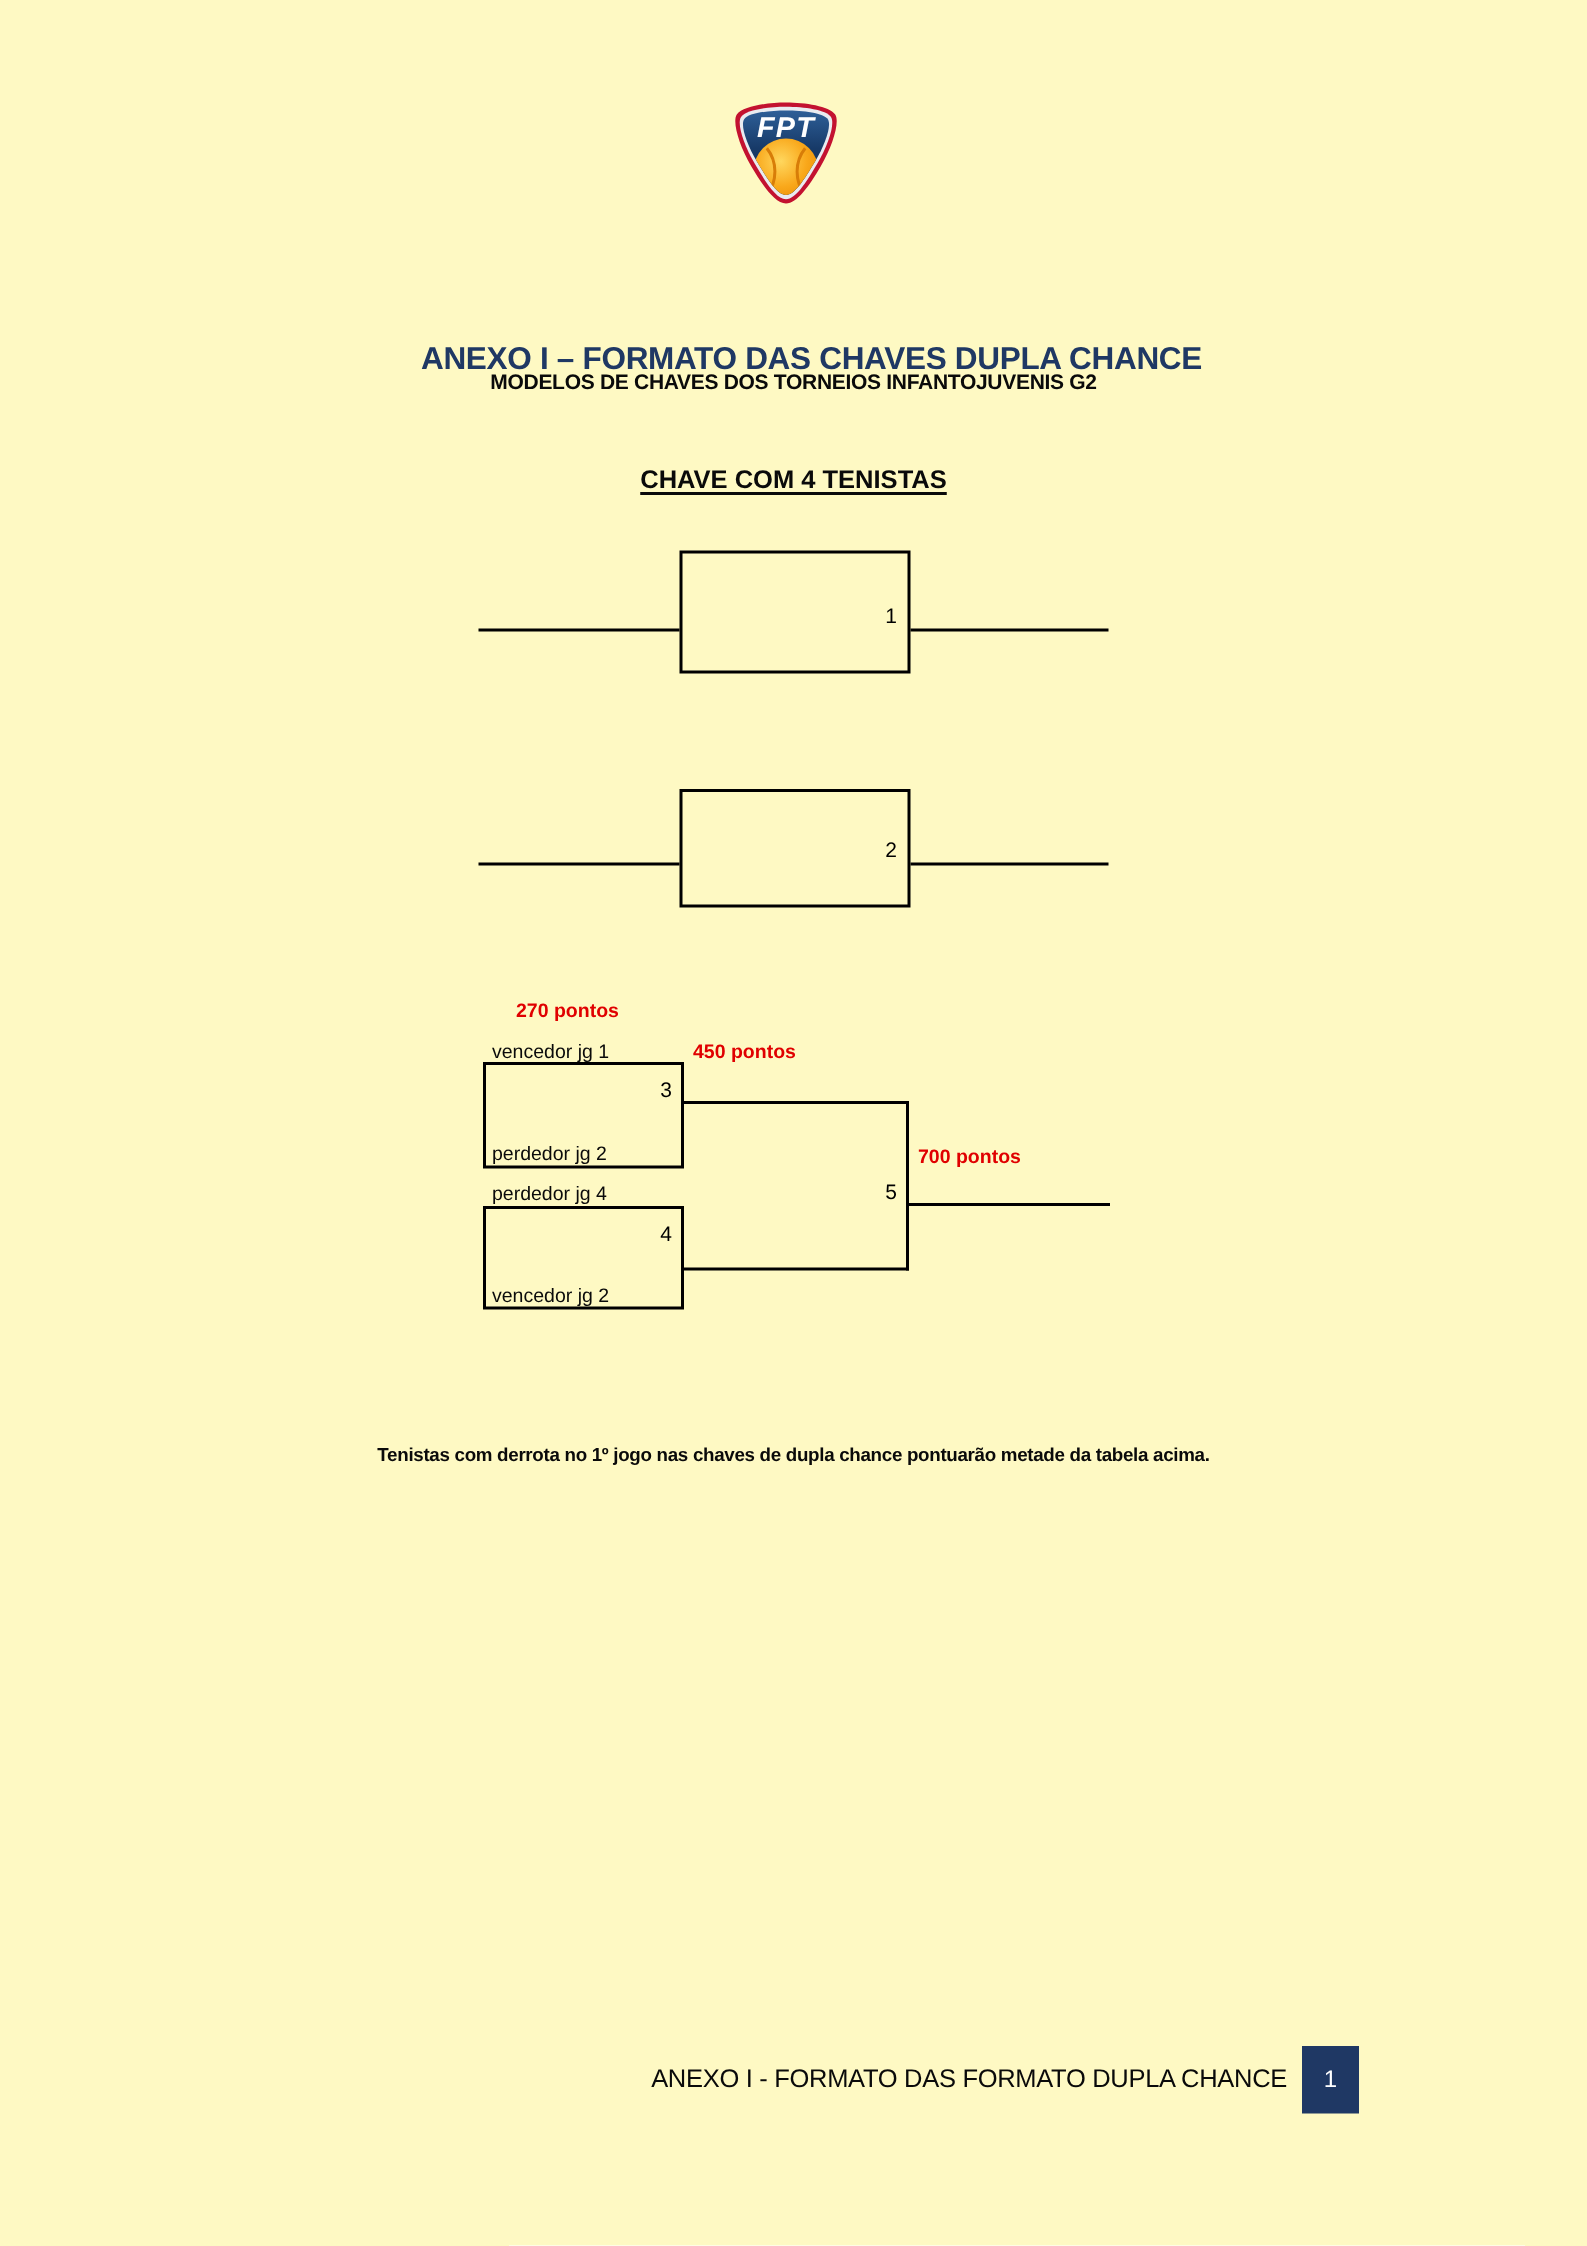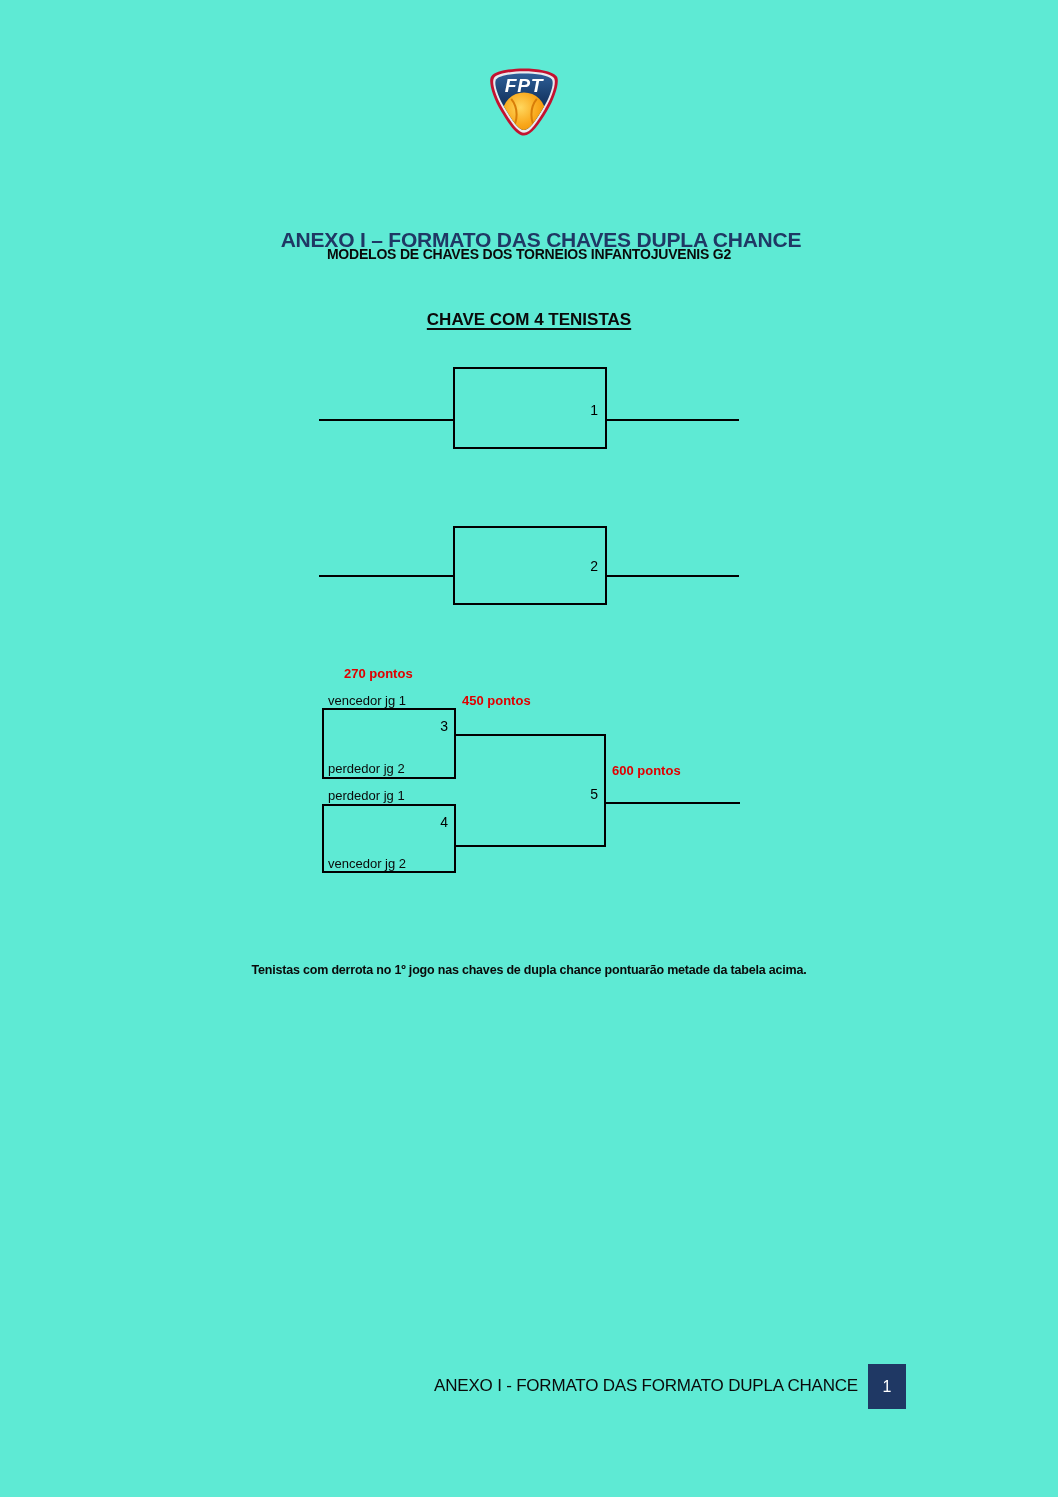--- a/index.html
+++ b/index.html
@@ -4,21 +4,21 @@
 <style>
   html, body {
     margin: 0;
     padding: 0;
     background: #ffffff;
   }
   .page {
     position: relative;
     width: 1058px;
     height: 1497px;
-    background: #5eead4;
+    background: #fef9c3;
     font-family: "Liberation Sans", sans-serif;
     margin: 0 auto;
     overflow: hidden;
   }
 
   
   .logo-wrap {
     position: absolute;
     left: 484px;
     top: 66px;
@@ -213,30 +213,30 @@
   <div class="hline" style="left:607px; top:575px; width:132px;"></div>
 
   <span class="points-label" style="left:344px; top:666px;">270 pontos</span>
   <span class="slot-label" style="left:328px; top:693px;">vencedor jg 1</span>
 
   <div class="rect" style="left:322px; top:708px; width:134px; height:71px;"></div>
   <span class="match-num" style="left:420px; top:719px;">3</span>
   <span class="points-label" style="left:462px; top:693px;">450 pontos</span>
 
   <span class="slot-label" style="left:328px; top:761px;">perdedor jg 2</span>
-  <span class="slot-label" style="left:328px; top:788px;">perdedor jg 1</span>
+  <span class="slot-label" style="left:328px; top:788px;">perdedor jg 4</span>
 
   <div class="rect" style="left:322px; top:804px; width:134px; height:69px;"></div>
   <span class="match-num" style="left:420px; top:815px;">4</span>
 
   <span class="slot-label" style="left:328px; top:856px;">vencedor jg 2</span>
 
   <div class="rect-open-left" style="left:456px; top:734px; width:150px; height:113px;"></div>
   <span class="match-num" style="left:570px; top:787px;">5</span>
-  <span class="points-label" style="left:612px; top:763px;">600 pontos</span>
+  <span class="points-label" style="left:612px; top:763px;">700 pontos</span>
   <div class="hline" style="left:606px; top:802px; width:134px;"></div>
 
   <div class="note-text">Tenistas com derrota no 1º jogo nas chaves de dupla chance pontuarão metade da tabela acima.</div>
 
   <div class="footer-text">ANEXO I - FORMATO DAS FORMATO DUPLA CHANCE</div>
   <div class="page-badge">
     <span>1</span>
   </div>
 
 </div>

